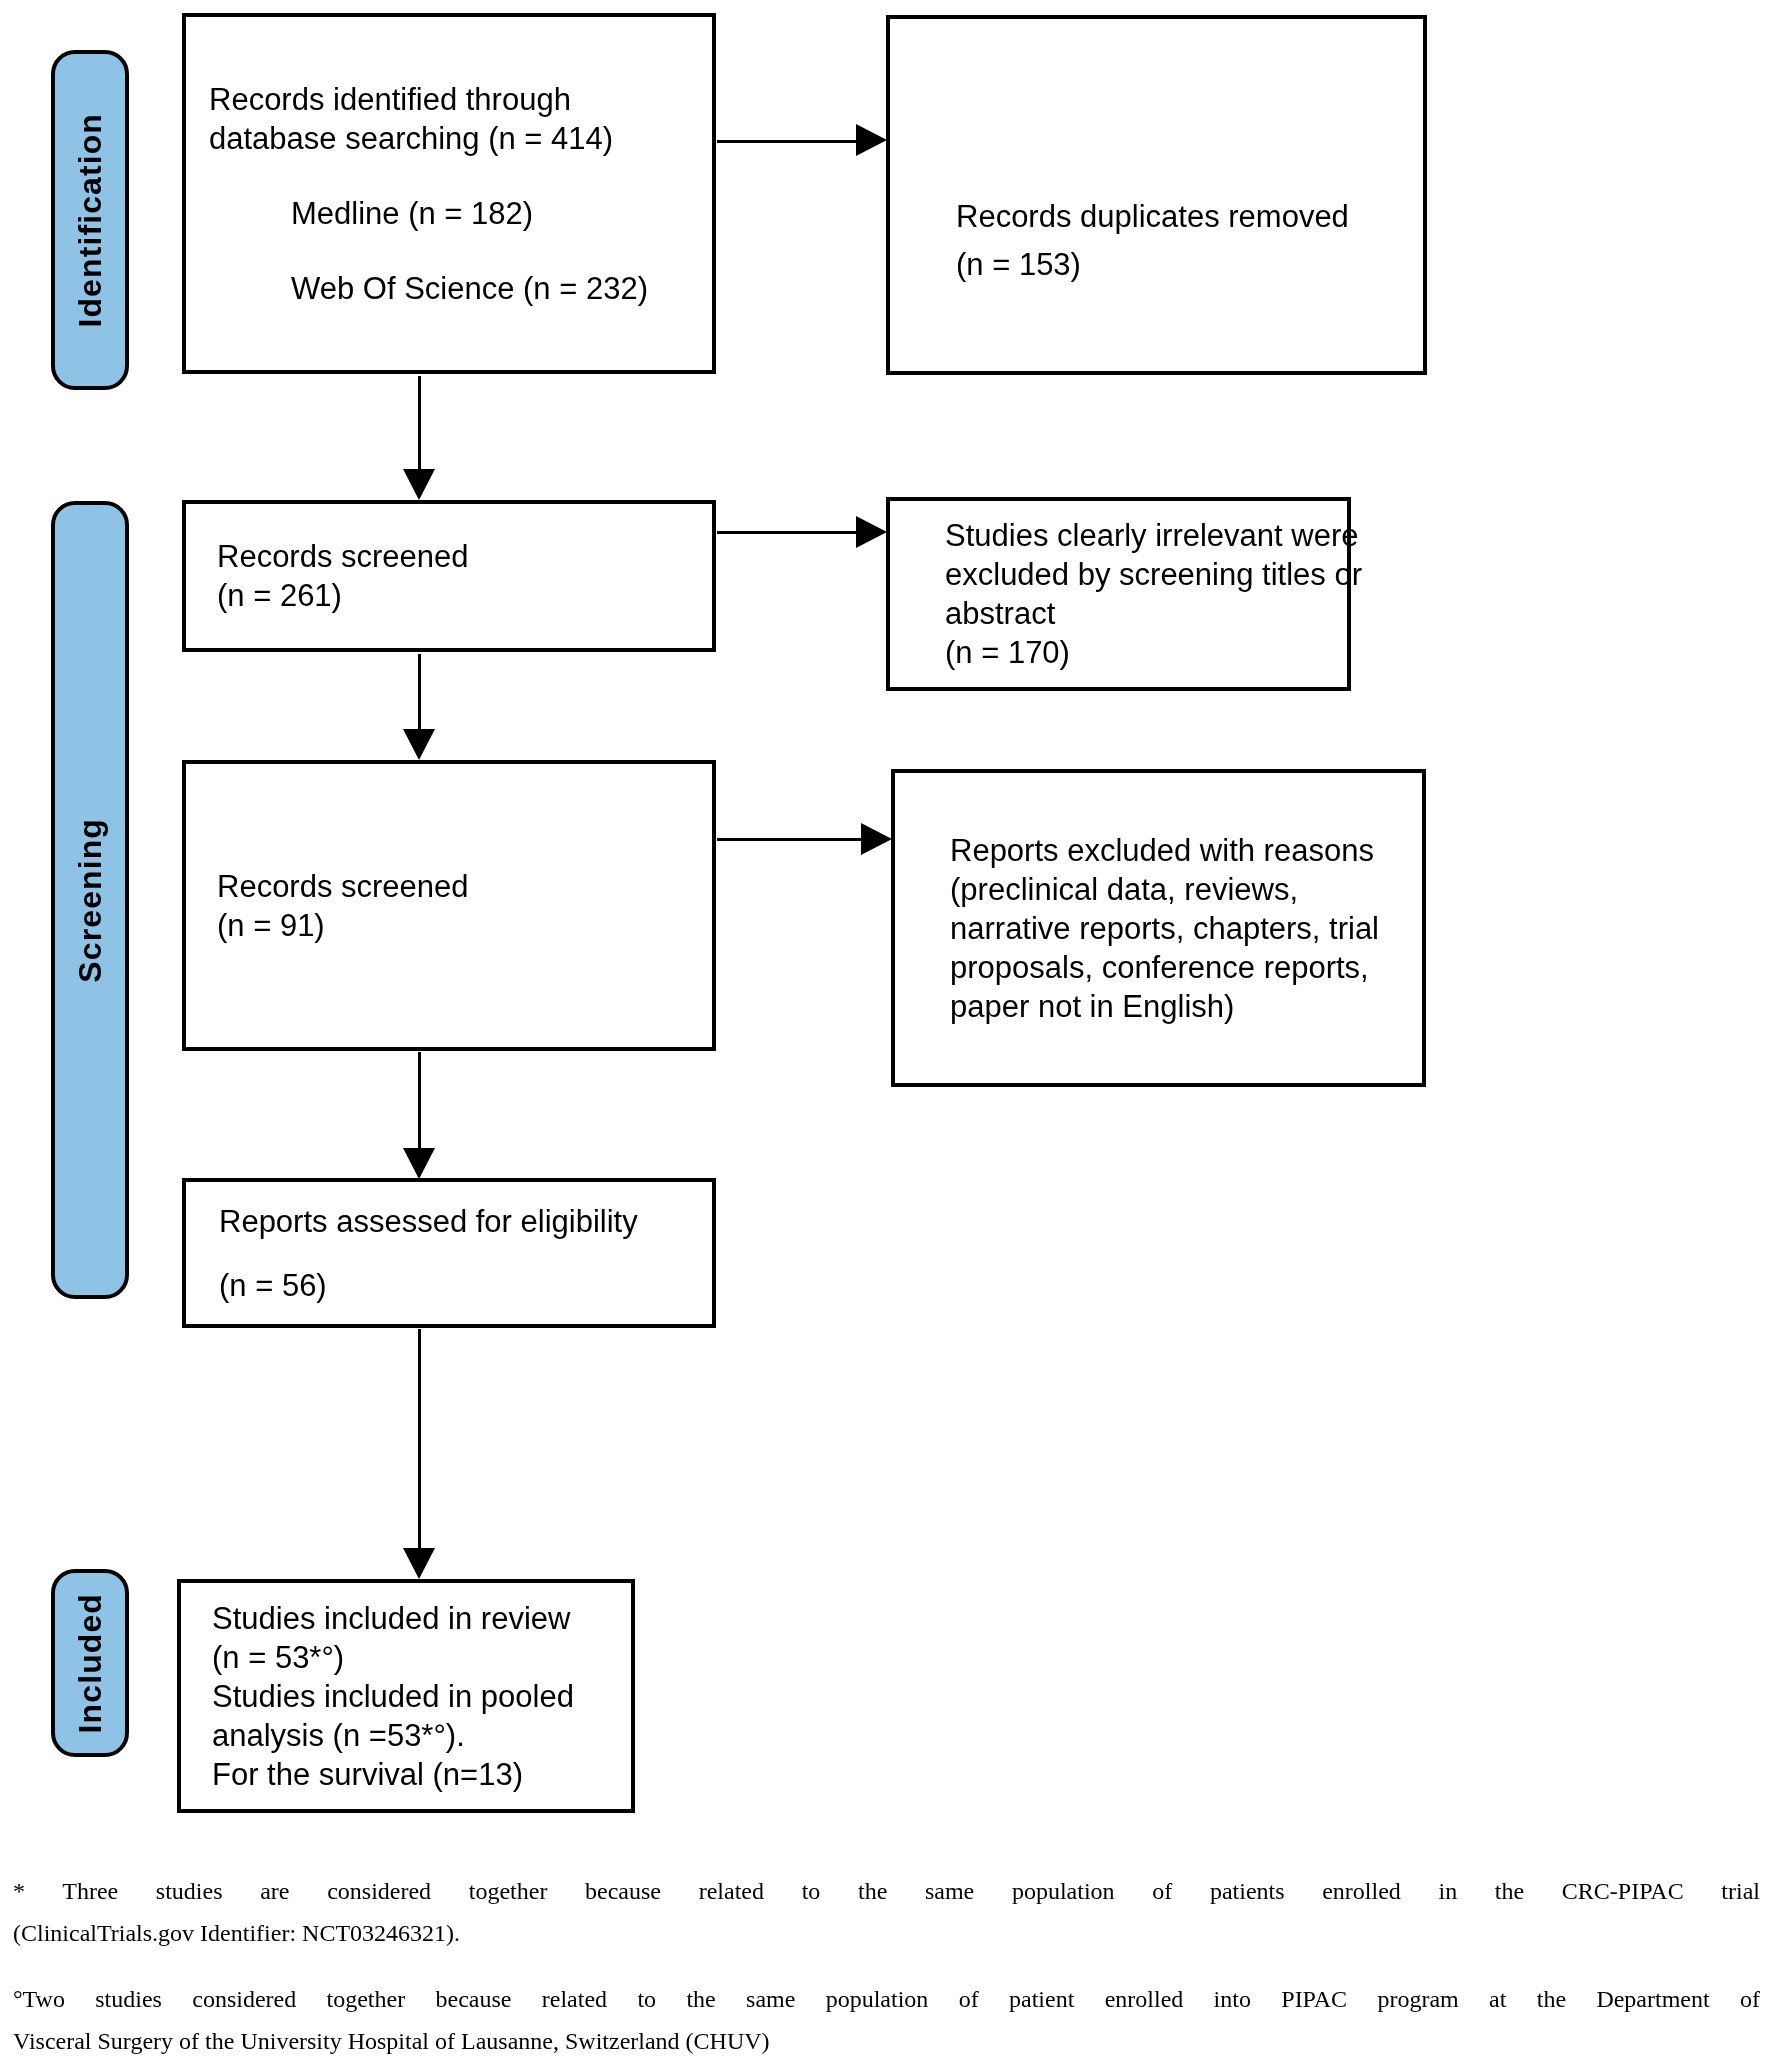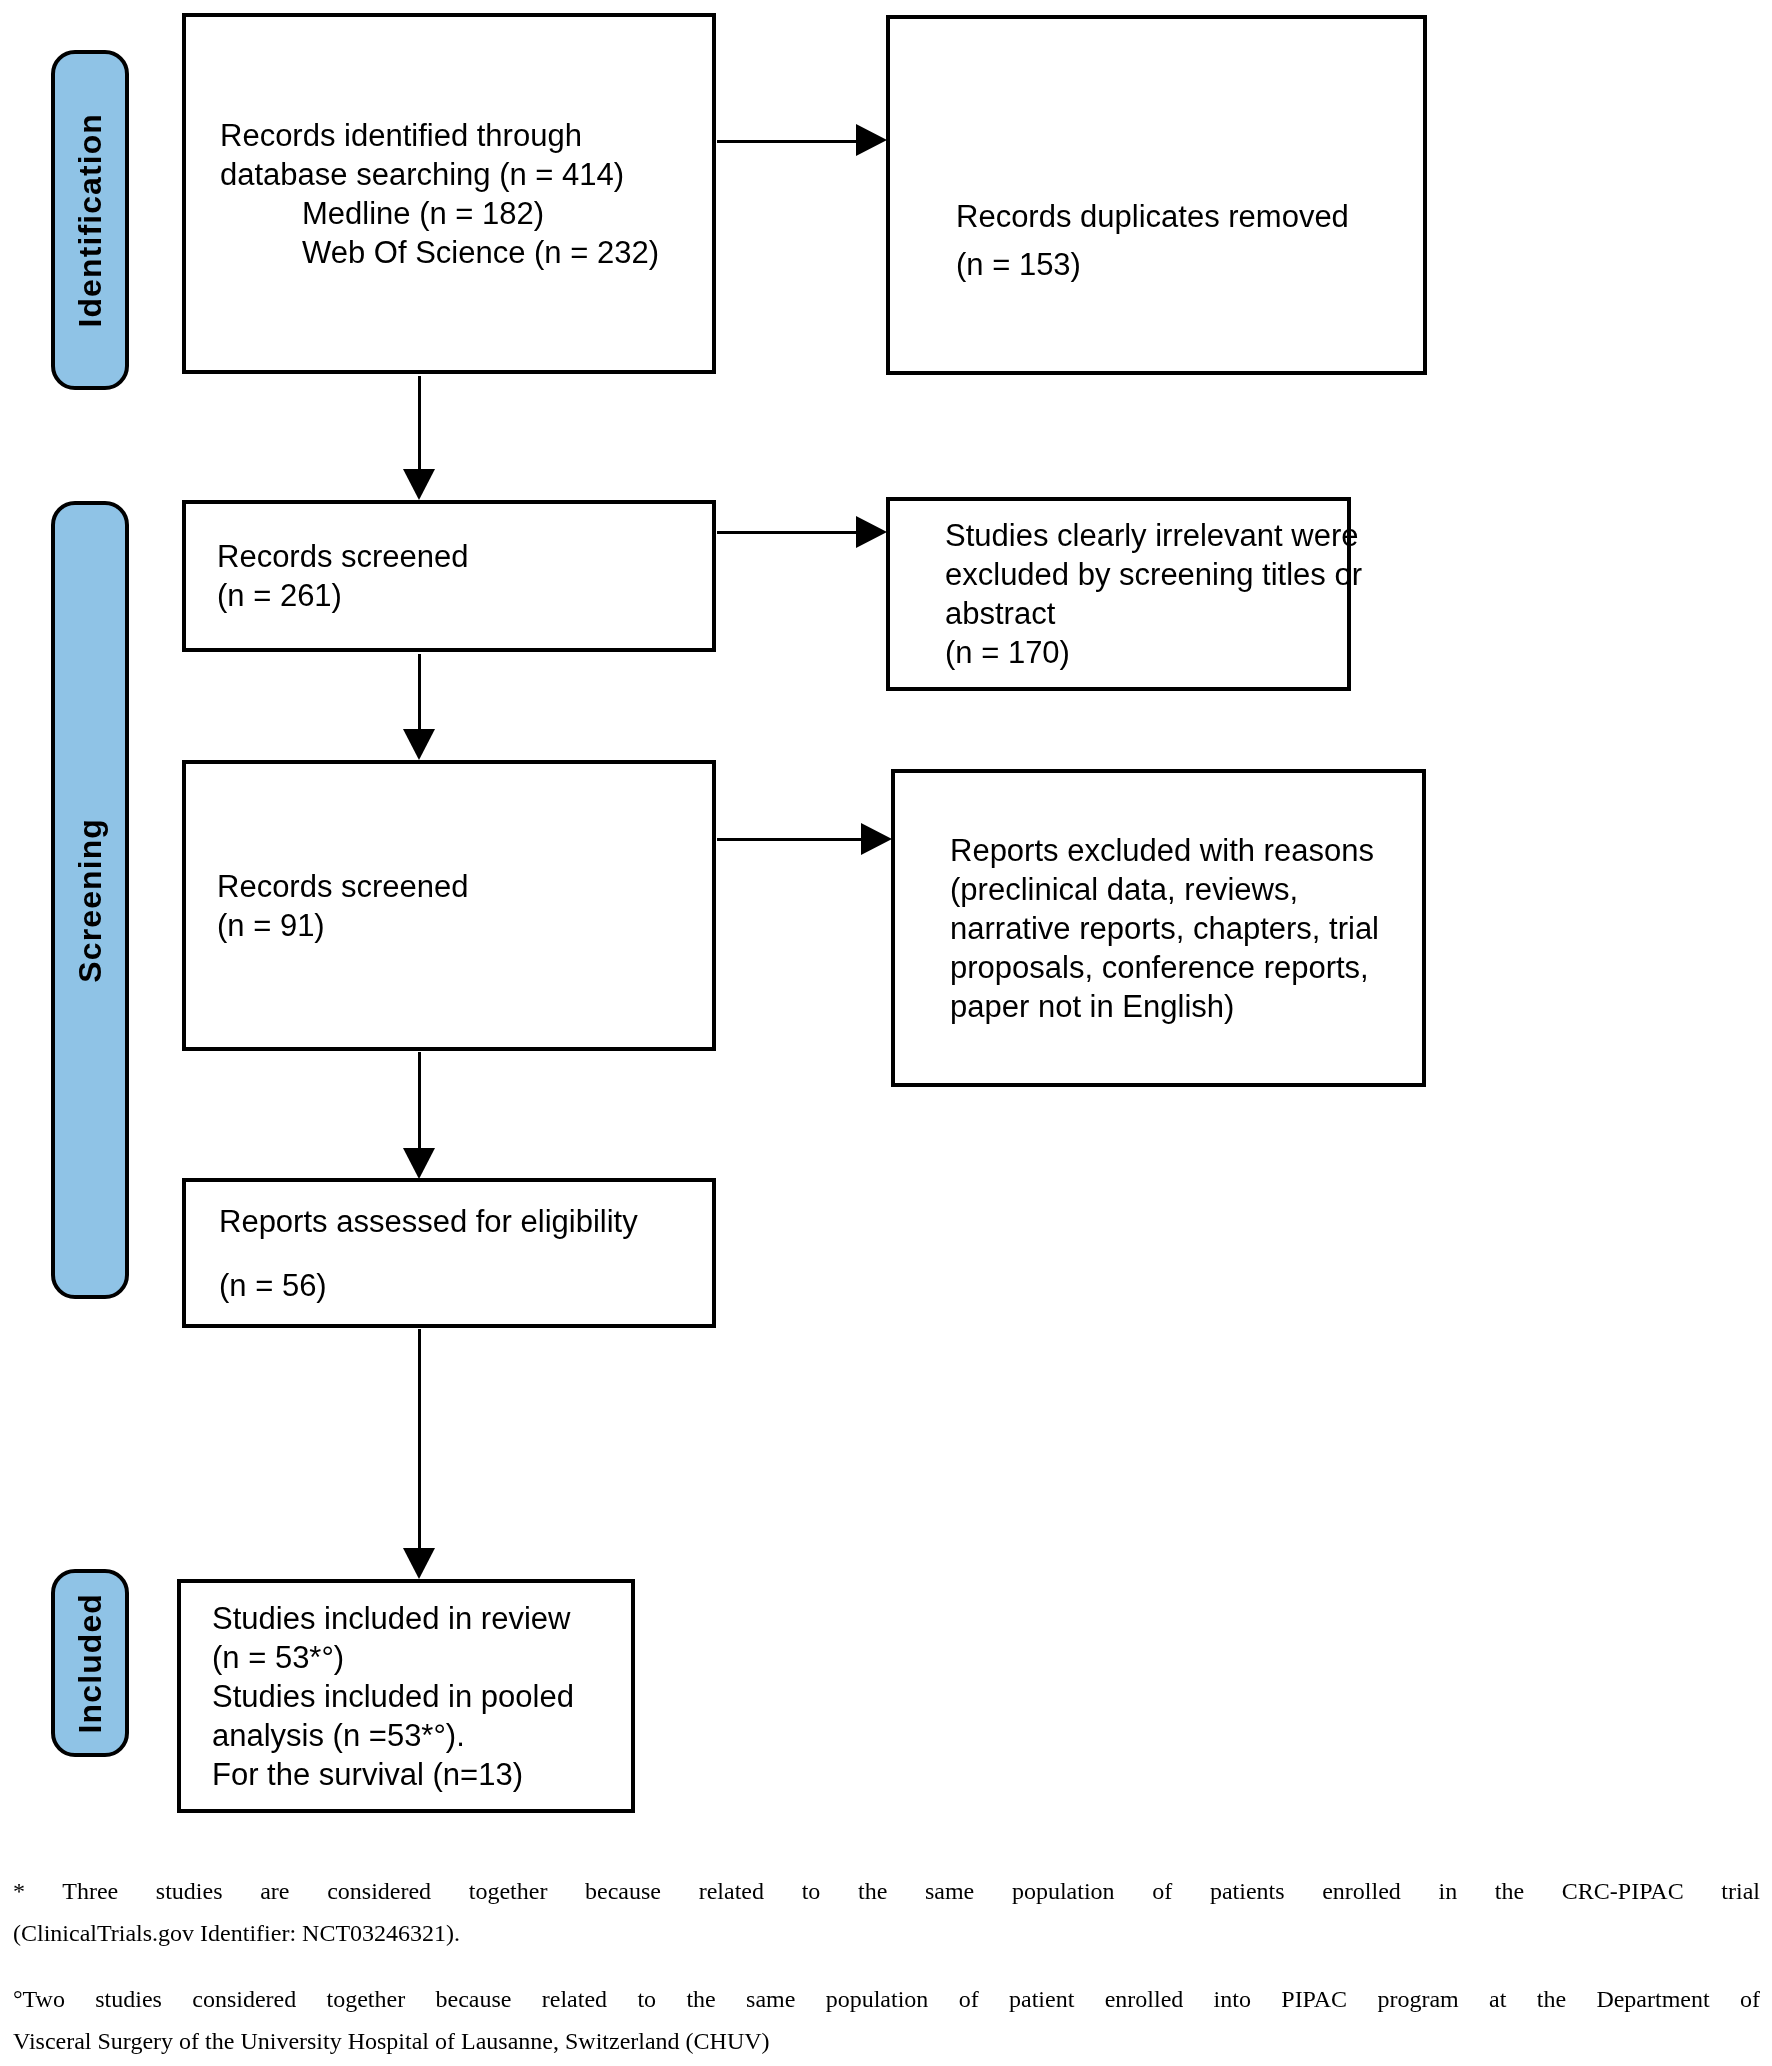--- a/index.html
+++ b/index.html
@@ -50,23 +50,23 @@
     box-sizing: border-box;
     background: #ffffff;
     border: 4.2px solid #000;
     display: flex;
     flex-direction: column;
     justify-content: center;
     font-size: 31px;
     line-height: 39px;
   }
   .flow-box .line { white-space: nowrap; }
-  .indent { padding-left: 82px; }
-
-  #box-identified { left: 182px;  top: 13px;   width: 534px; height: 361px; padding-left: 34px; }
+  .indent { padding-left: 82px; margin-top: 36px; }
+
+  #box-identified { left: 182px;  top: 13px;   width: 534px; height: 361px; padding-left: 23px; }
   #box-duplicates { left: 886px; top: 14.8px;   width: 541px; height: 360px; padding-left: 66px; padding-top: 92px; gap: 9px; }
   #box-screened1  { left: 182px;  top: 500px;  width: 534px; height: 152px; padding-left: 31px; }
   #box-irrelevant { left: 886px; top: 497px;  width: 465px; height: 194px; padding-left: 55px; }
   #box-screened2  { left: 182px;  top: 760px; width: 534px; height: 291px; padding-left: 31px; }
   #box-excluded   { left: 891px; top: 769px; width: 535px; height: 318px; padding-left: 55px; }
   #box-assessed   { left: 182px;  top: 1178px; width: 534px; height: 150px; padding-left: 33px; gap: 25px; }
   #box-included   { left: 177px;  top: 1579px; width: 458px; height: 234px; padding-left: 31px; }
 
   
   .vline { position: absolute; width: 2.6px; background: #000; }

